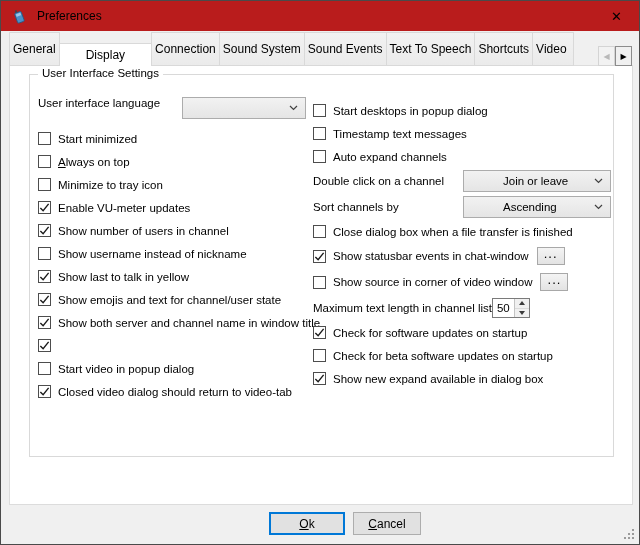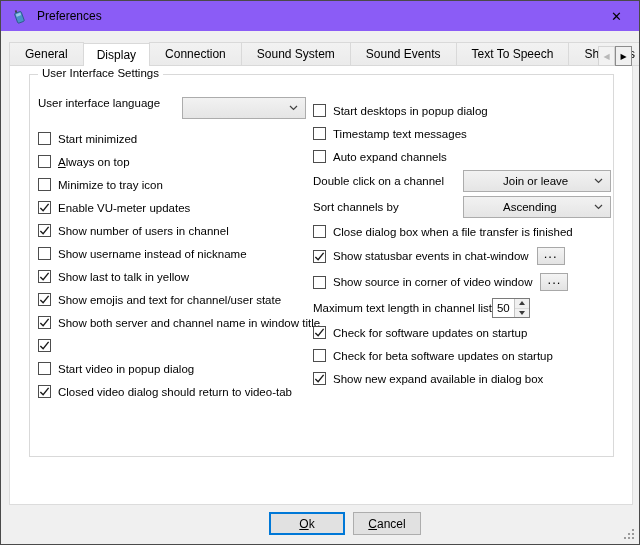--- a/index.html
+++ b/index.html
@@ -4,29 +4,29 @@
 <style>
   * { margin:0; padding:0; box-sizing:border-box; }
   html,body { background:#cfcfcf; }
   .window {
     position:relative; width:640px; height:545px;
     background:#f0f0f0; border:1px solid #4a4a4a;
     font-family:"Liberation Sans", sans-serif; font-size:12px; color:#000;
     overflow:hidden;
   }
   
-  .titlebar { position:absolute; left:0; top:0; right:0; height:30px; background:#8b5cf6; display:flex; align-items:center; }
+  .titlebar { position:absolute; left:0; top:0; right:0; height:30px; background:#b91c1c; display:flex; align-items:center; }
   .app-icon { margin-left:9px; width:18px; height:18px; display:flex; align-items:center; justify-content:center; }
   .title { margin-left:9px; font-size:12px; }
   .close-btn { margin-left:auto; width:45px; height:30px; background:transparent; border:none; display:flex; align-items:center; justify-content:center; font-size:13px; color:#000; cursor:pointer; font-family:inherit; }
   
   .tabbar { position:absolute; left:8px; top:42px; right:7px; height:23px; display:flex; align-items:flex-end; z-index:2; }
-  .tab { flex:none; height:24px; padding:0 15px; display:flex; align-items:center; background:linear-gradient(#f2f2f2,#ebebeb); border:1px solid #d9d9d9; font-size:12px; white-space:nowrap; cursor:pointer; }
+  .tab { flex:none; height:34px; padding:0 3px; display:flex; align-items:center; background:linear-gradient(#f2f2f2,#ebebeb); border:1px solid #d9d9d9; font-size:12px; white-space:nowrap; cursor:pointer; }
   .tab + .tab { margin-left:-1px; }
-  .tab.active { height:23px; background:#fff; border-bottom:none; position:relative; z-index:3; padding:0 13px; }
+  .tab.active { height:23px; background:#fff; border-bottom:none; position:relative; z-index:3; padding:0 26px; }
   .tab.truncated { width:42px; padding-right:0; overflow:hidden; }
   .tab-scroll { position:absolute; top:45px; right:7px; display:flex; z-index:5; }
   .tab-scroll-btn { width:17px; height:20px; display:flex; align-items:center; justify-content:center; font-size:8px; background:#f0f0f0; border:1px solid #8c8c8c; color:#000; cursor:pointer; padding:0; font-family:inherit; }
   .tab-scroll-btn.disabled { border-color:#d4d4d4; color:#b9b9b9; background:#f2f2f2; }
   
   .tabpane { position:absolute; left:8px; top:64px; width:624px; height:440px; background:#fff; border:1px solid #dcdcdc; z-index:1; }
   .groupbox { position:absolute; left:19px; top:8px; width:585px; height:383px; border:1px solid #d9d9d9; }
   .legend { position:absolute; top:-8px; left:8px; background:#fff; padding:0 4px; font-size:11.5px; }
   .col { position:absolute; top:0; }
   .col-left  { left:8px;  width:268px; padding-top:22px; }

